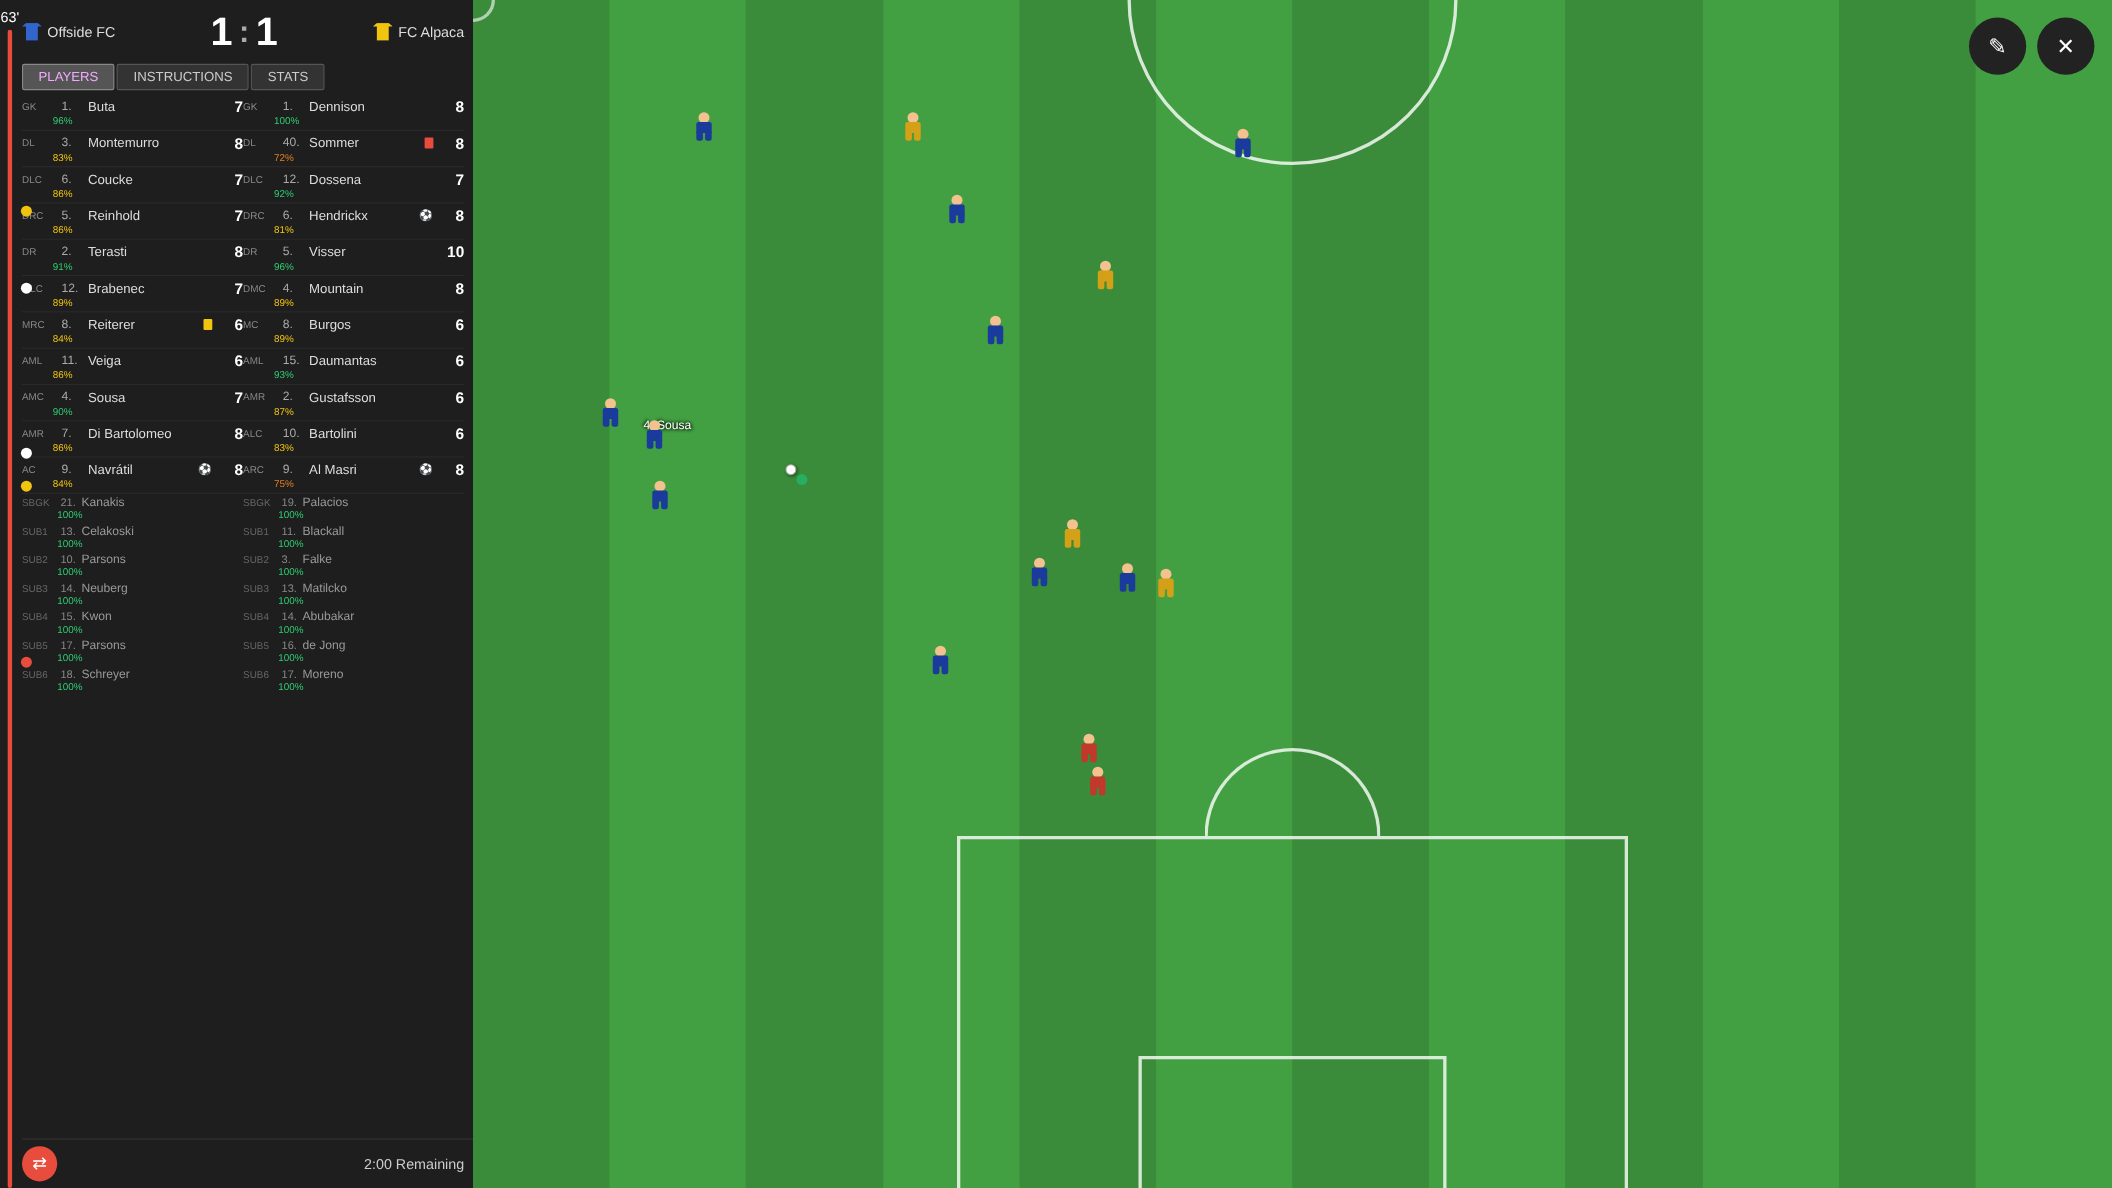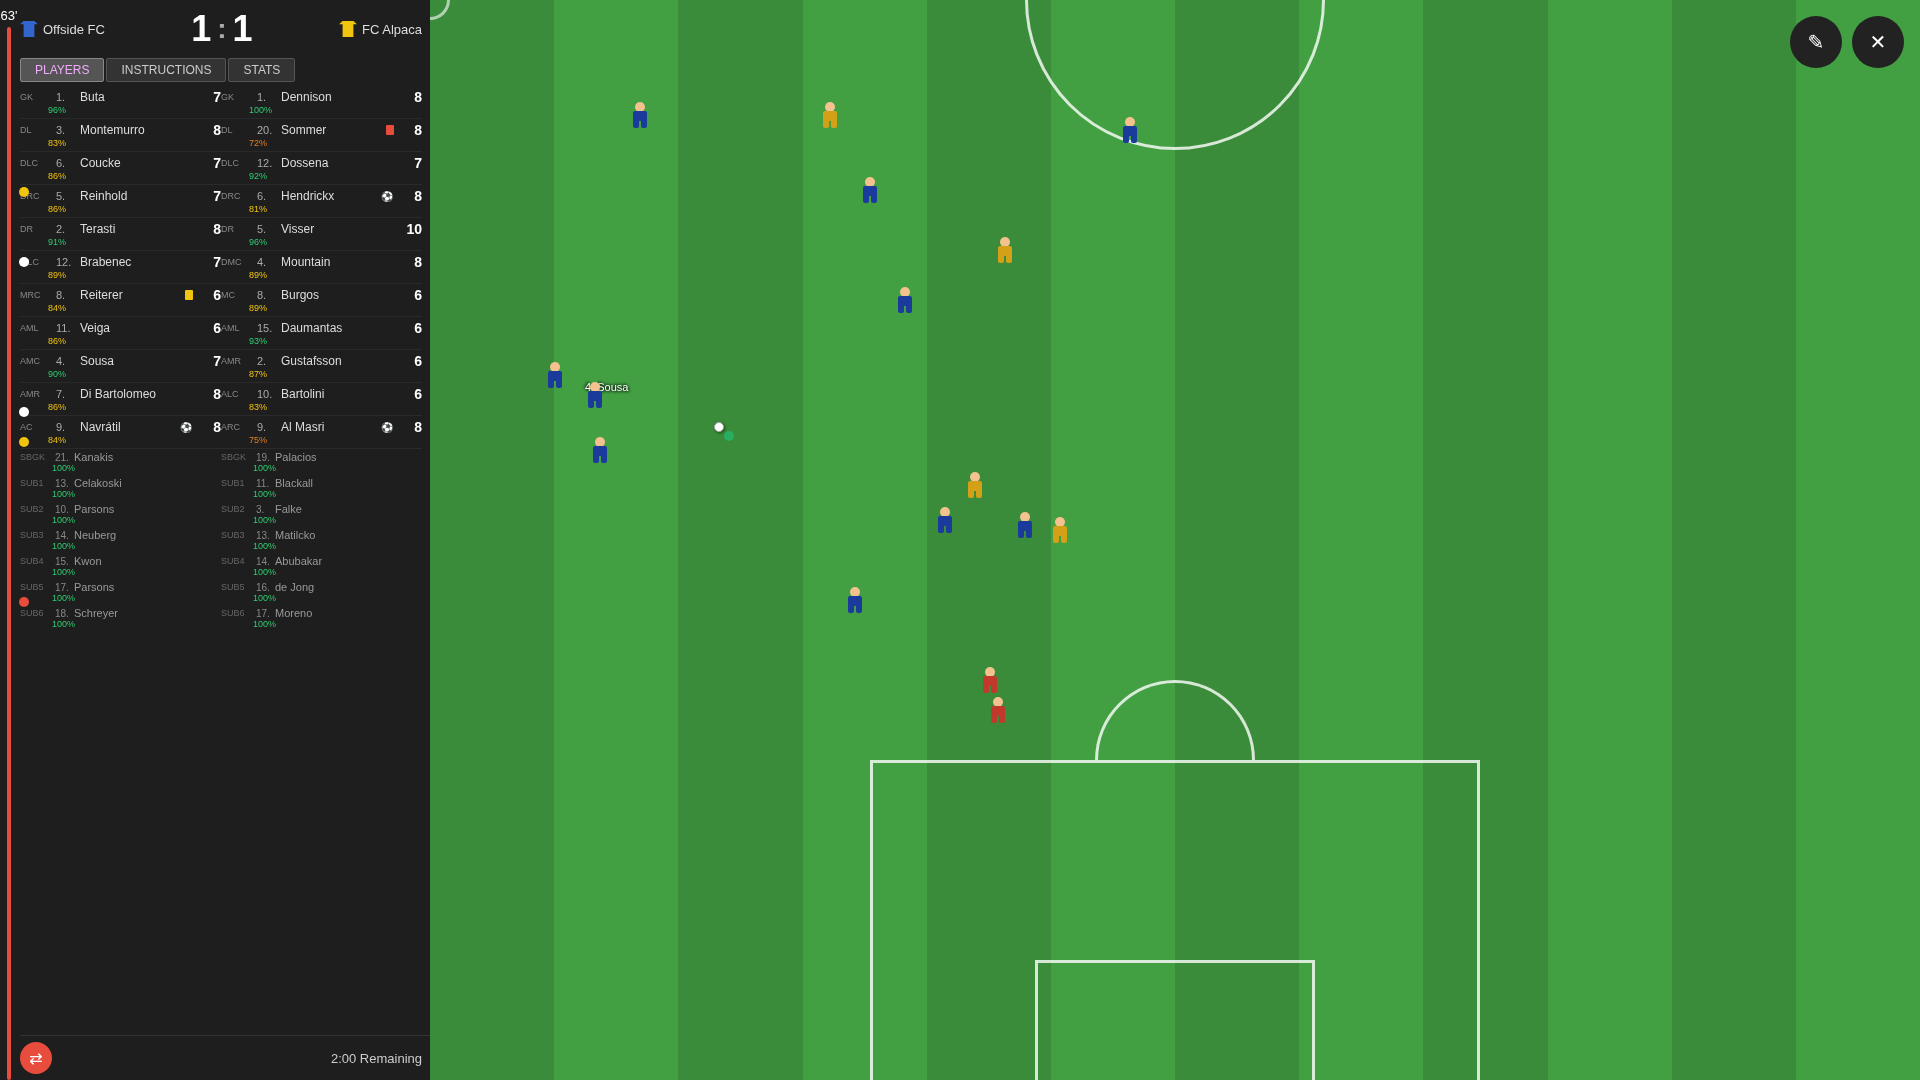--- a/index.html
+++ b/index.html
@@ -602,21 +602,21 @@
             <span class="player-num">3.</span>
             <span class="player-name">Montemurro</span>
 
             <span class="player-rating">8</span>
           </div>
           <div class="player-stamina stamina-yellow">83%</div>
         </div>
         <div class="player-right">
           <div class="player-info">
             <span class="player-pos">DL</span>
-            <span class="player-num">20.</span>
+            <span class="player-num">40.</span>
             <span class="player-name">Sommer</span>
             <span class="card-red"></span>
             <span class="player-rating">8</span>
           </div>
           <div class="player-stamina stamina-orange">72%</div>
         </div>
           </div>
           <div class="players-row">
         <div class="player-left">
           <div class="player-info">

